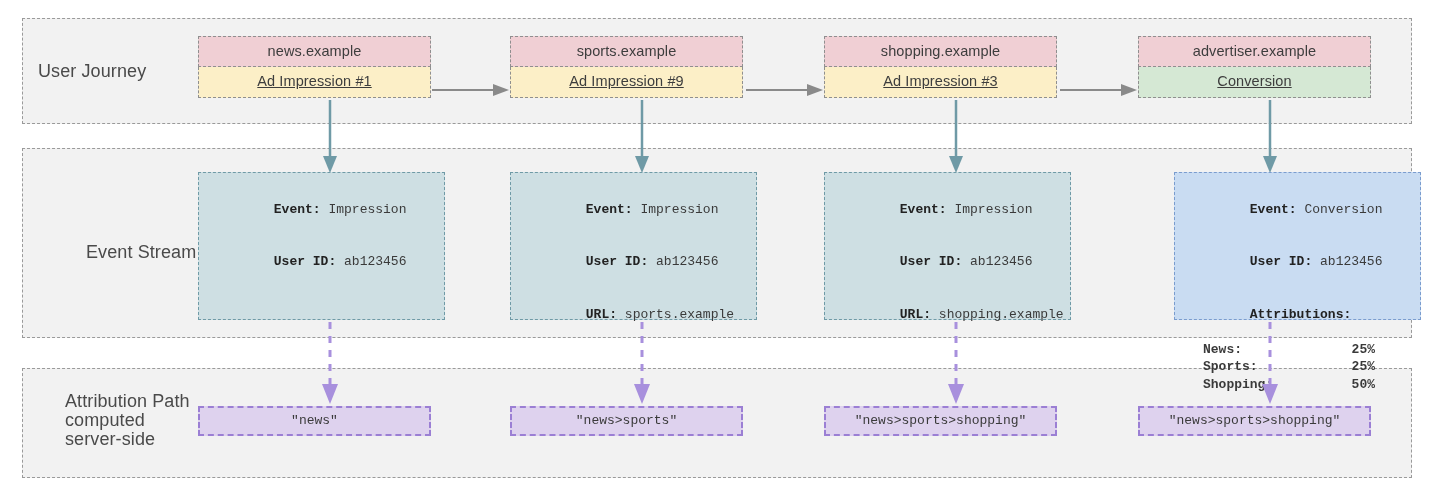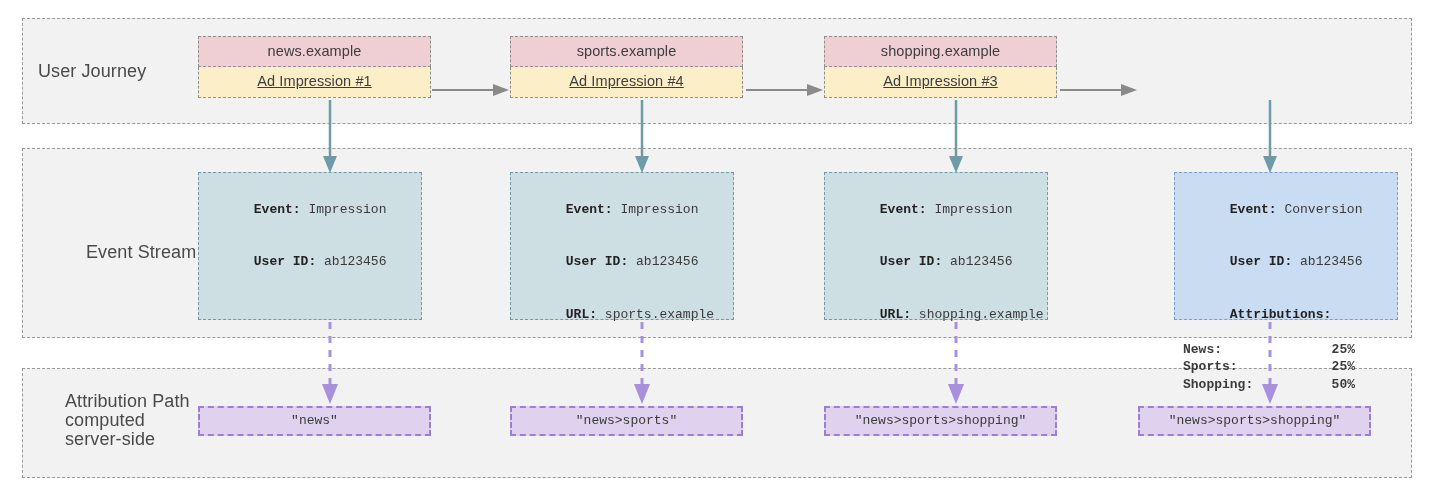--- a/index.html
+++ b/index.html
@@ -64,26 +64,26 @@
     letter-spacing: 0.1px;
   }
   .jc-site   { background: #f0cfd4; }
   .jc-action { background: #fcefc7; border-top: none; text-decoration: underline; }
   .jc-action.conversion { background: #d5e8d4; }
 
   
   .event-card {
     position: absolute;
     top: 172px;
-    width: 224px;
+    width: 247px;
     height: 148px;
     box-sizing: border-box;
     background: #cedfe3;
     border: 1px dashed #6f9aa6;
-    padding: 10px 12px 0 8px;
+    padding: 10px 12px 0 28px;
     font-family: "Liberation Mono", monospace;
     font-size: 13px;
     line-height: 17.5px;
     color: #3a3a3a;
   }
   .event-card.conversion {
     background: #c9dcf2;
     border-color: #7a9cce;
   }
   .ev-line { white-space: pre; }
@@ -132,25 +132,29 @@
   <div class="lane-label" id="label-attrib">Attribution Path
 computed
 server-side</div>
 
   <div class="journey-card" style="left:198px">
     <div class="jc-site">news.example</div>
     <div class="jc-action">Ad Impression #1</div>
   </div>
   <div class="journey-card" style="left:510px">
     <div class="jc-site">sports.example</div>
-    <div class="jc-action">Ad Impression #4</div>
+    <div class="jc-action">Ad Impression #9</div>
   </div>
   <div class="journey-card" style="left:824px">
     <div class="jc-site">shopping.example</div>
     <div class="jc-action">Ad Impression #3</div>
+  </div>
+  <div class="journey-card" style="left:1138px">
+    <div class="jc-site">advertiser.example</div>
+    <div class="jc-action conversion">Conversion</div>
   </div>
 
   <svg class="arrow-svg" style="left:431px; top:82px;" width="80" height="16">
     <line x1="1" y1="8" x2="62" y2="8" stroke="#8a8a8a" stroke-width="2"></line>
     <polygon points="62,2 78,8 62,14" fill="#8a8a8a"></polygon>
   </svg>
   <svg class="arrow-svg" style="left:745px; top:82px;" width="80" height="16">
     <line x1="1" y1="8" x2="62" y2="8" stroke="#8a8a8a" stroke-width="2"></line>
     <polygon points="62,2 78,8 62,14" fill="#8a8a8a"></polygon>
   </svg>

